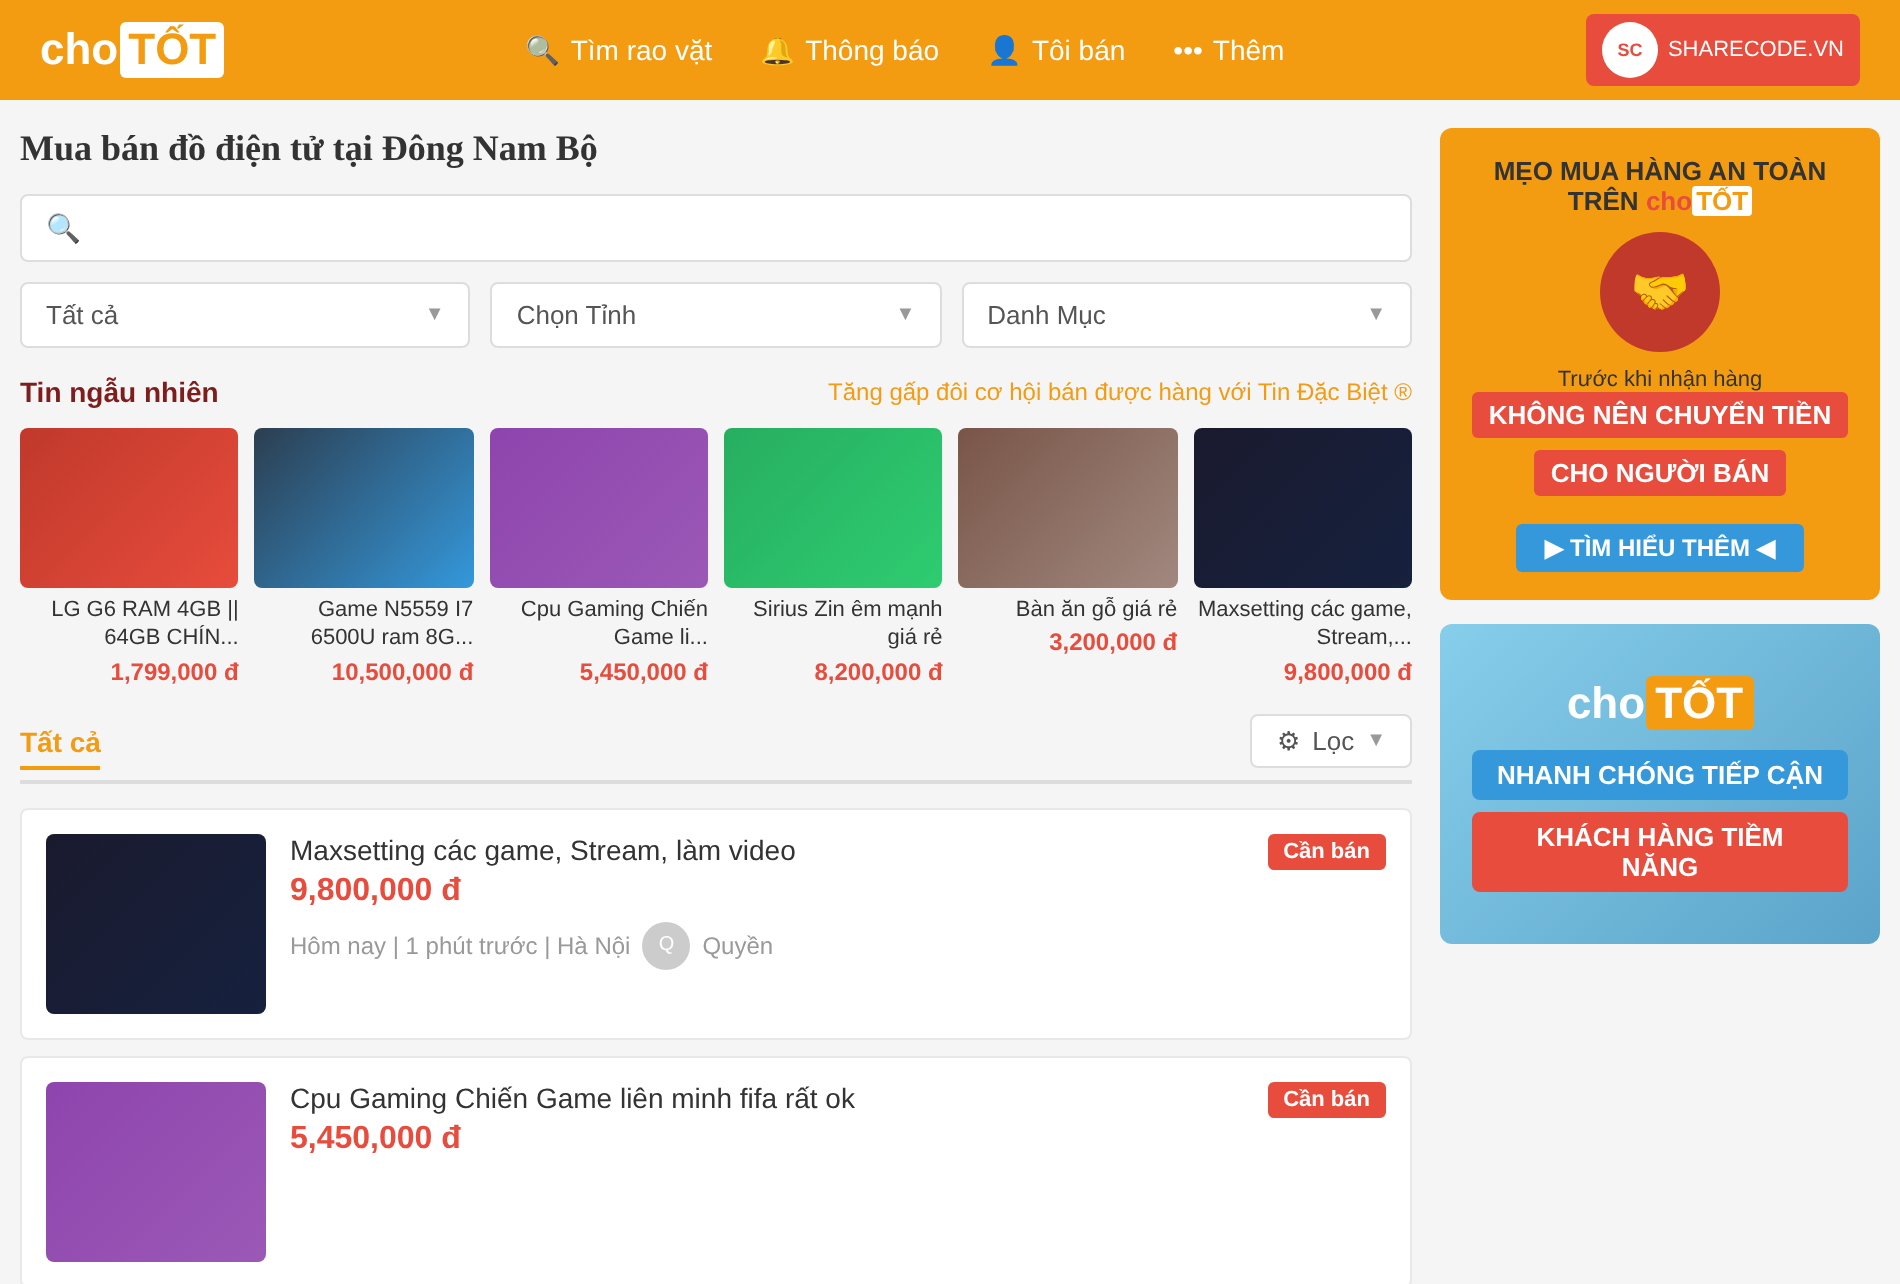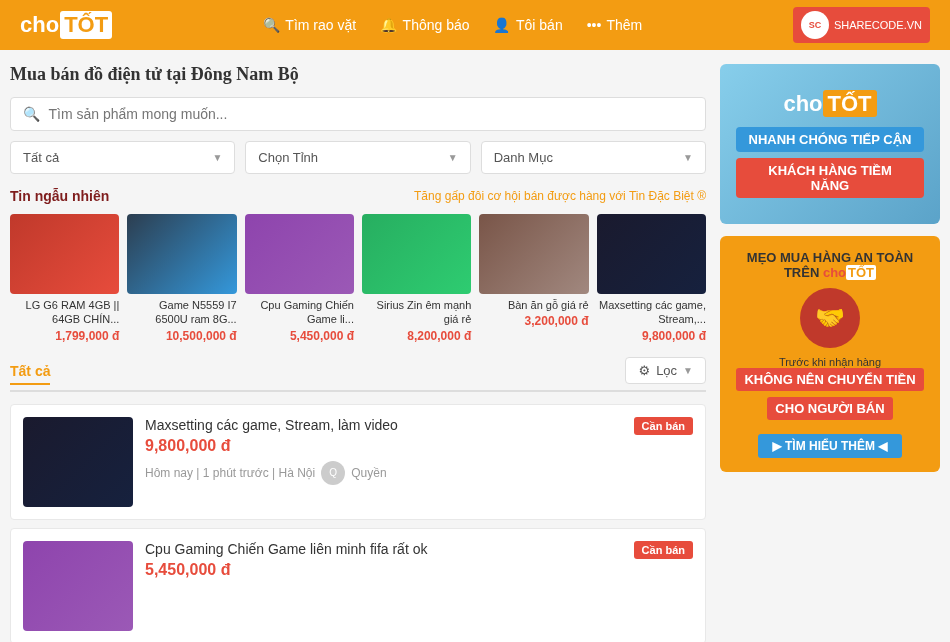--- a/index.html
+++ b/index.html
@@ -385,21 +385,20 @@
 </div>
 
 <div class="main-container">
 
   <div class="content-area">
 
     <h1 class="page-title">Mua bán đồ điện tử tại Đông Nam Bộ</h1>
 
     <div class="search-bar">
       <span class="search-icon-svg">🔍</span>
-      <input type="text" placeholder="Tìm sản phẩm mong muốn..." style="">
     </div>
 
     <div class="filter-row">
       <div class="filter-select">
         <span>Tất cả</span>
         <span class="chevron">▼</span>
       </div>
       <div class="filter-select">
         <span>Chọn Tỉnh</span>
         <span class="chevron">▼</span>
@@ -476,41 +475,41 @@
       <div class="product-list-info">
         <div class="product-list-title">Cpu Gaming Chiến Game liên minh fifa rất ok</div>
         <div class="product-list-price">5,450,000 đ</div>
       </div>
       <div class="badge-can-ban">Cần bán</div>
     </div>
 
   </div>
 
   <div class="sidebar">
-
-    <div class="sidebar-ad">
-      <div class="ad-blue">
-        <div style="font-size:22px;font-weight:bold;margin-bottom:10px;">
-          <span style="color:white;">cho</span><span style="background:#f39c12;color:white;padding:1px 5px;border-radius:3px;">TỐT</span>
-        </div>
-        <div class="ad-blue-banner1">NHANH CHÓNG TIẾP CẬN</div>
-        <div class="ad-blue-banner2">KHÁCH HÀNG TIỀM NĂNG</div>
-      </div>
-    </div>
 
     <div class="sidebar-ad">
       <div class="ad-yellow">
         <div class="ad-yellow-title">
           <span>MẸO MUA HÀNG AN TOÀN TRÊN</span>
           <span style="color:#e74c3c;font-weight:bold;"> cho<span style="background:white;color:#f39c12;padding:0 2px;border-radius:2px;">TỐT</span></span>
         </div>
         <div class="ad-img-bg">🤝</div>
         <div class="ad-yellow-sub">Trước khi nhận hàng</div>
         <div class="ad-yellow-highlight">KHÔNG NÊN CHUYỂN TIỀN</div>
         <br>
         <div class="ad-yellow-highlight">CHO NGƯỜI BÁN</div>
         <div class="ad-yellow-btn">▶ TÌM HIỂU THÊM ◀</div>
       </div>
     </div>
 
+    <div class="sidebar-ad">
+      <div class="ad-blue">
+        <div style="font-size:22px;font-weight:bold;margin-bottom:10px;">
+          <span style="color:white;">cho</span><span style="background:#f39c12;color:white;padding:1px 5px;border-radius:3px;">TỐT</span>
+        </div>
+        <div class="ad-blue-banner1">NHANH CHÓNG TIẾP CẬN</div>
+        <div class="ad-blue-banner2">KHÁCH HÀNG TIỀM NĂNG</div>
+      </div>
+    </div>
+
   </div>
 
 </div>
 
 </body></html>

